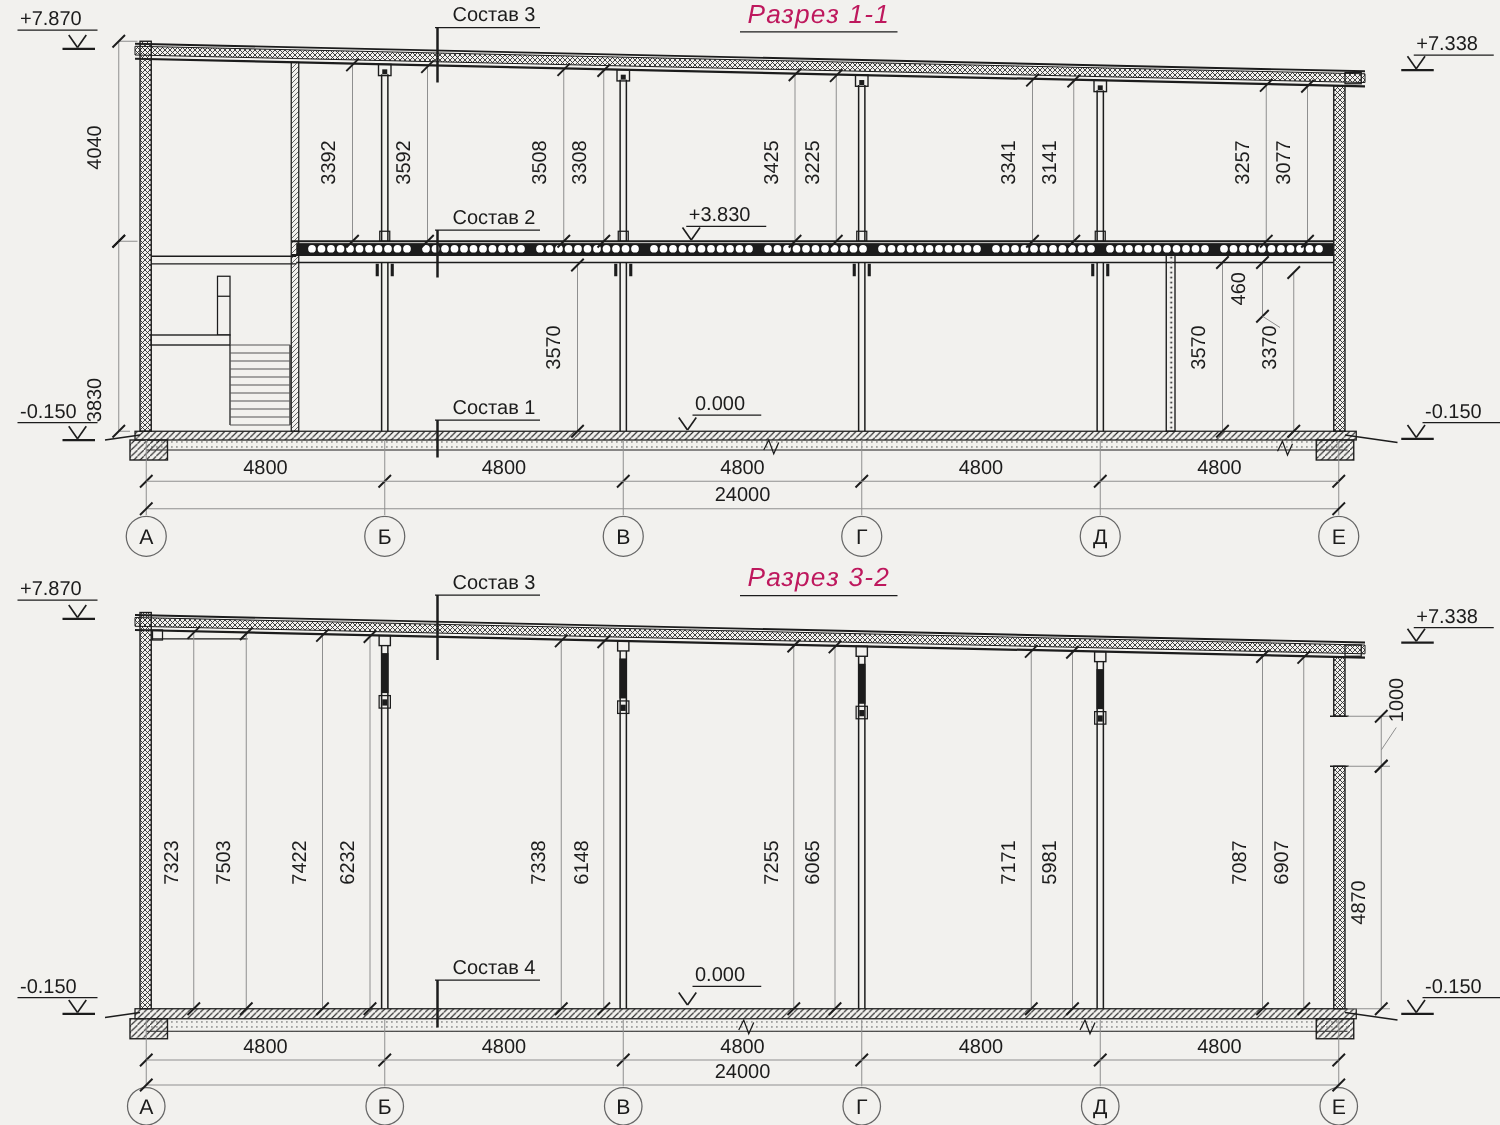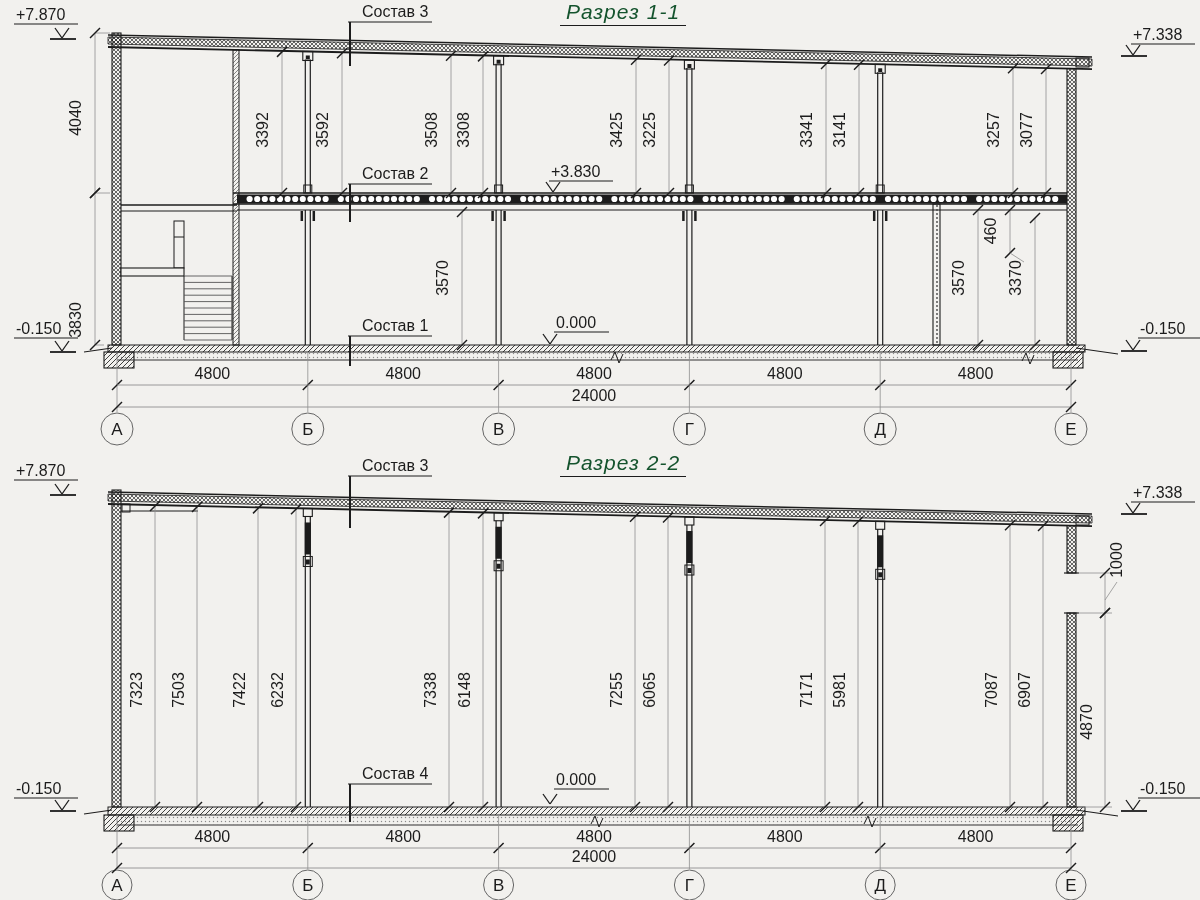--- a/index.html
+++ b/index.html
@@ -1,21 +1,21 @@
 <!DOCTYPE html>
 <html><head>
 <meta charset="utf-8">
 <style>
   html,body{margin:0;padding:0;}
   body{width:1200px;height:900px;background:#f2f1ee;position:relative;overflow:hidden;
        font-family:"Liberation Sans",sans-serif;color:#1c1c1c;}
   .stage{position:absolute;left:0;top:0;width:1200px;height:900px;}
   svg{position:absolute;left:0;top:0;}
-  .sec-title{position:absolute;font:italic 21px "Liberation Sans",sans-serif;color:#14532d;
-             border-bottom:1.6px solid #1c1c1c;padding:0 6px 1px 6px;letter-spacing:1px;}
+  .sec-title{position:absolute;font:italic 21px "Liberation Sans",sans-serif;color:#be185d;
+             border-bottom:1.6px solid #1c1c1c;padding:0 6px 1px 6px;letter-spacing:1px;margin-left:32px;}
   .t1{left:560px;top:0px;}
   .t2{left:560px;top:451px;}
 </style>
 </head>
 <body>
 
 <div class="stage">
 
   <svg id="cv" width="1200" height="900" viewBox="0 0 1200 900">
     <defs>
@@ -512,14 +512,14 @@
       <text x="594" y="842" font-size="16" text-anchor="middle" fill="#1c1c1c" font-family="&quot;Liberation Sans&quot;, sans-serif">4800</text>
       <text x="784.8" y="842" font-size="16" text-anchor="middle" fill="#1c1c1c" font-family="&quot;Liberation Sans&quot;, sans-serif">4800</text>
       <text x="975.6" y="842" font-size="16" text-anchor="middle" fill="#1c1c1c" font-family="&quot;Liberation Sans&quot;, sans-serif">4800</text>
       <line x1="117" y1="868" x2="1071" y2="868" stroke="#8f8f8f" stroke-width="0.9"></line>
       <line x1="112" y1="873" x2="122" y2="863" stroke="#1c1c1c" stroke-width="1.5"></line>
       <line x1="1066" y1="873" x2="1076" y2="863" stroke="#1c1c1c" stroke-width="1.5"></line>
       <text x="594" y="862" font-size="16" text-anchor="middle" fill="#1c1c1c" font-family="&quot;Liberation Sans&quot;, sans-serif">24000</text>
     </svg>
 
   <div class="sec-title t1">Разрез 1-1</div>
-  <div class="sec-title t2">Разрез 2-2</div>
+  <div class="sec-title t2">Разрез 3-2</div>
 </div>
 
 </body></html>

